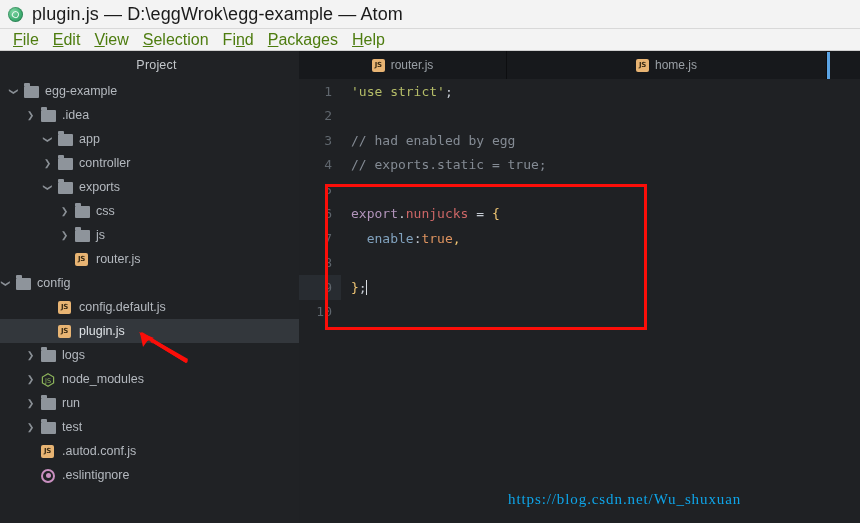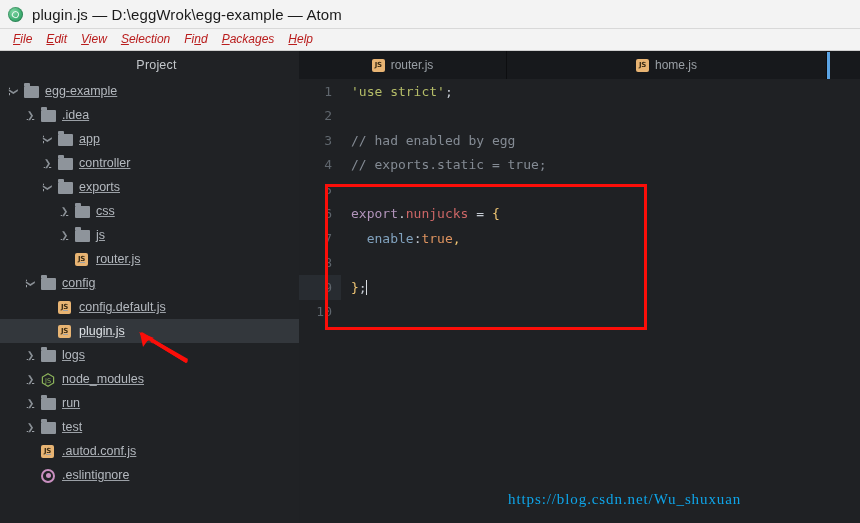--- a/index.html
+++ b/index.html
@@ -41,46 +41,45 @@
     position: absolute;
     left: 4px; top: 4px;
     width: 7px; height: 7px;
     border: 1.2px solid #e8f7ee;
     border-radius: 50% 50% 50% 50% / 60% 60% 40% 40%;
     transform: rotate(28deg);
     box-sizing: border-box;
   }
   .title-text {
     margin-left: 9px;
-    font-size: 15px;
+    font-size: 18px;
     color: #1b1b1b;
     white-space: nowrap;
     letter-spacing: 0.1px;
   }
 
   
   .menubar {
     position: absolute;
     left: 0; top: 29px;
     width: 860px; height: 22px;
     background: #f3f3f3;
     border-bottom: 1px solid #cfcfcf;
     display: flex;
     align-items: center;
     padding-left: 6px;
     box-sizing: border-box;
   }
   .menu-item {
-    font-size: 12px;
-    color: #b91c1c;
+    font-size: 16px;
+    color: #4d7c0f;
     padding: 0 7px;
     line-height: 21px;
     cursor: default;
     white-space: nowrap;
-    font-style: italic;
   }
   .menu-item u { text-decoration: underline; }
 
   
   .sidebar {
     position: absolute;
     left: 0; top: 51px;
     width: 314px; height: 472px;
     background: #202225;
     border-right: 1px solid #0d0e10;
@@ -97,21 +96,20 @@
   }
   .tree { position: relative; }
   .tree-row {
     height: 24px;
     display: flex;
     align-items: center;
     font-size: 12.5px;
     color: #9ba0a6;
     white-space: nowrap;
     box-sizing: border-box;
-    text-decoration: underline;
   }
   .tree-row.selected {
     background: #33373c;
   }
   .tree-row .twisty {
     width: 11px;
     flex: 0 0 auto;
     text-align: center;
     font-size: 9px;
     color: #8a9096;
@@ -358,21 +356,21 @@
           </span>
           <span class="label">js</span>
         </div>
         <div class="tree-row" style="padding-left: 59px;">
           <span class="twisty spacer">❯</span>
           <span class="ic">
             <span class="ic-js" style="display: block;">JS</span>
           </span>
           <span class="label">router.js</span>
         </div>
-        <div class="tree-row" style="padding-left: 25px;">
+        <div class="tree-row" style="">
           <span class="twisty" style="transform: rotate(90deg); display: inline-block;">❯</span>
           <span class="ic">
             <span class="ic-folder" style="display: block;"></span>
           </span>
           <span class="label">config</span>
         </div>
         <div class="tree-row" style="padding-left: 42px;">
           <span class="twisty spacer">❯</span>
           <span class="ic">
             <span class="ic-js" style="display: block;">JS</span>

